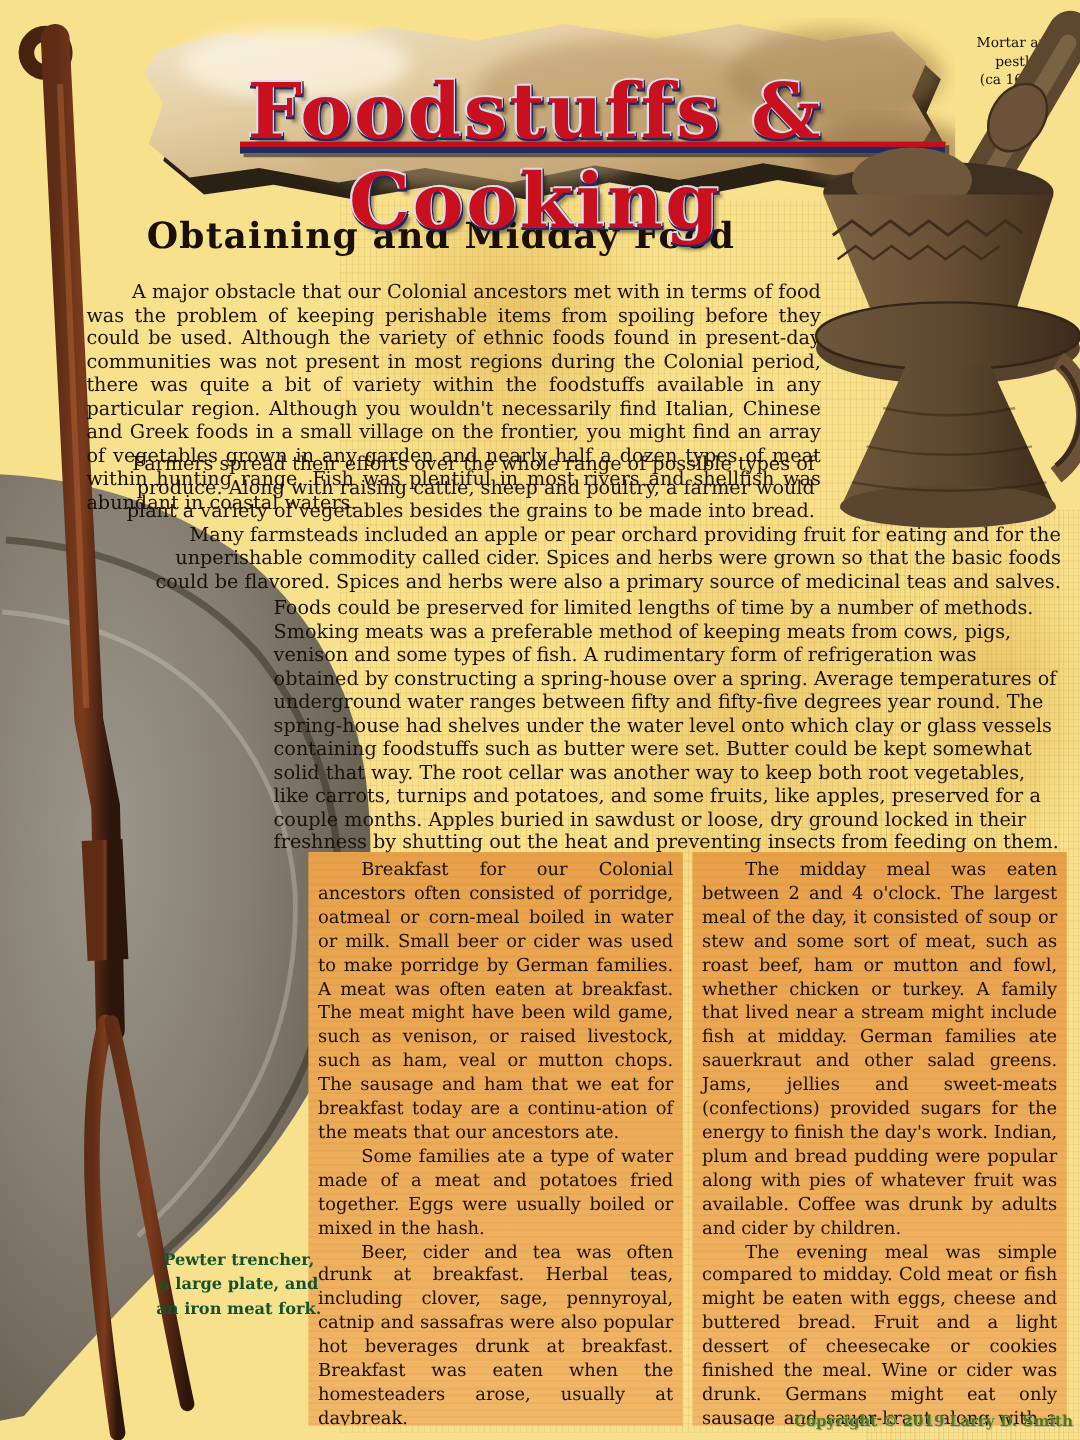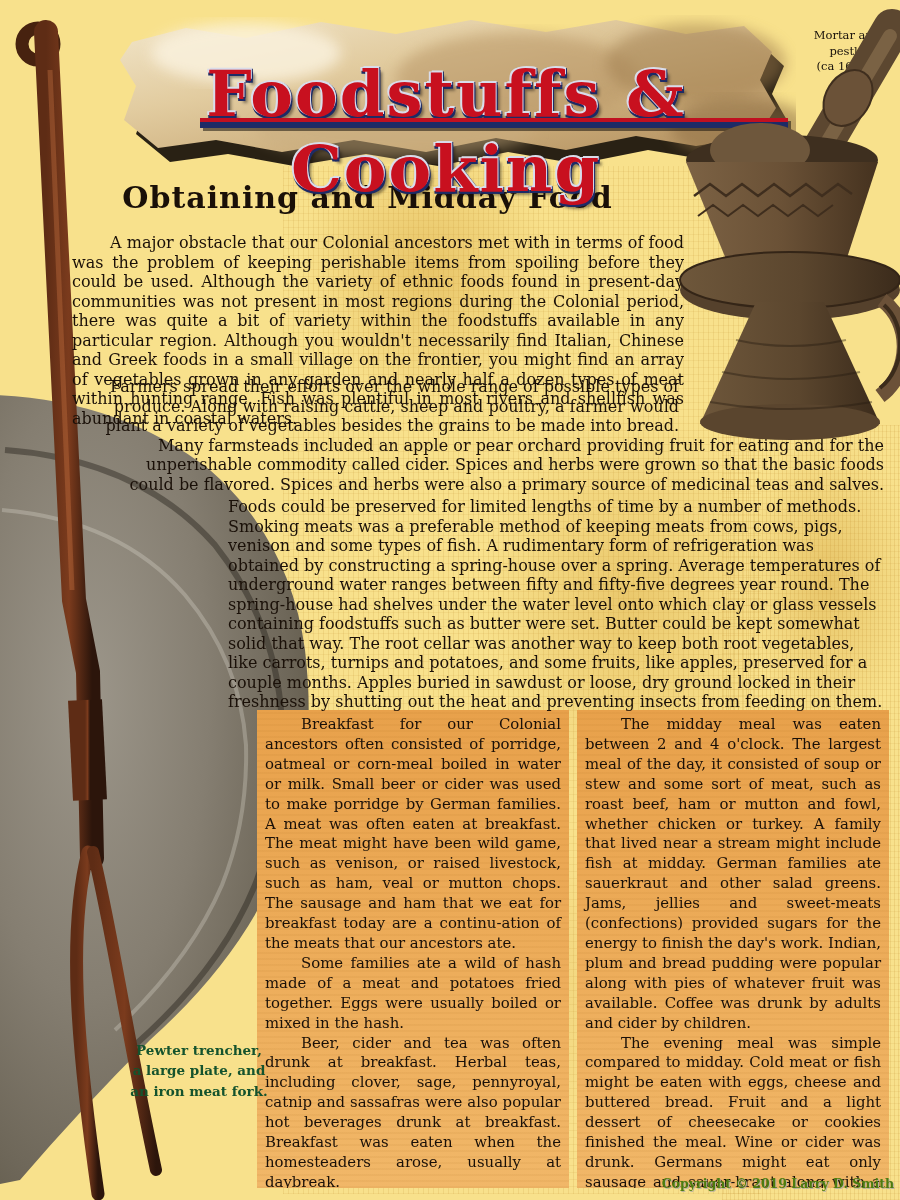--- a/index.html
+++ b/index.html
@@ -195,21 +195,21 @@
   <p class="bodytext p1">A major obstacle that our Colonial ancestors met with in terms of food was the problem of keeping perishable items from spoiling before they could be used. Although the variety of ethnic foods found in present-day communities was not present in most regions during the Colonial period, there was quite a bit of variety within the foodstuffs available in any particular region. Although you wouldn't necessarily find Italian, Chinese and Greek foods in a small village on the frontier, you might find an array of vegetables grown in any garden and nearly half a dozen types of meat within hunting range. Fish was plentiful in most rivers and shellfish was abundant in coastal waters.</p>
   <div class="bodytext p2wrap">
     <div class="p2float"></div>
     <span>Farmers spread their efforts over the whole range of possible types of produce. Along with raising cattle, sheep and poultry, a farmer would plant a variety of vegetables besides the grains to be made into bread. Many farmsteads included an apple or pear orchard providing fruit for eating and for the unperishable commodity called cider. Spices and herbs were grown so that the basic foods could be flavored. Spices and herbs were also a primary source of medicinal teas and salves.</span>
   </div>
   <p class="bodytext p3">Foods could be preserved for limited lengths of time by a number of methods. Smoking meats was a preferable method of keeping meats from cows, pigs, venison and some types of fish. A rudimentary form of refrigeration was obtained by constructing a spring-house over a spring. Average temperatures of underground water ranges between fifty and fifty-five degrees year round. The spring-house had shelves under the water level onto which clay or glass vessels containing foodstuffs such as butter were set. Butter could be kept somewhat solid that way. The root cellar was another way to keep both root vegetables, like carrots, turnips and potatoes, and some fruits, like apples, preserved for a couple months. Apples buried in sawdust or loose, dry ground locked in their freshness by shutting out the heat and preventing insects from feeding on them.</p>
 
 
   <div class="col left">
     <p>Breakfast for our Colonial ancestors often consisted of porridge, oatmeal or corn-meal boiled in water or milk. Small beer or cider was used to make porridge by German families. A meat was often eaten at breakfast. The meat might have been wild game, such as venison, or raised livestock, such as ham, veal or mutton chops. The sausage and ham that we eat for breakfast today are a continu-ation of the meats that our ancestors ate.</p>
-    <p>Some families ate a wild of hash made of a meat and potatoes fried together. Eggs were usually boiled or mixed in the hash.</p>
+    <p>Some families ate a type of water made of a meat and potatoes fried together. Eggs were usually boiled or mixed in the hash.</p>
     <p>Beer, cider and tea was often drunk at breakfast. Herbal teas, including clover, sage, pennyroyal, catnip and sassafras were also popular hot beverages drunk at breakfast. Breakfast was eaten when the homesteaders arose, usually at daybreak.</p>
   </div>
 
   <div class="col right">
     <p>The midday meal was eaten between 2 and 4 o'clock. The largest meal of the day, it consisted of soup or stew and some sort of meat, such as roast beef, ham or mutton and fowl, whether chicken or turkey. A family that lived near a stream might include fish at midday. German families ate sauerkraut and other salad greens. Jams, jellies and sweet-meats (confections) provided sugars for the energy to finish the day's work. Indian, plum and bread pudding were popular along with pies of whatever fruit was available. Coffee was drunk by adults and cider by children.</p>
     <p>The evening meal was simple compared to midday. Cold meat or fish might be eaten with eggs, cheese and buttered bread. Fruit and a light dessert of cheesecake or cookies finished the meal. Wine or cider was drunk. Germans might eat only sausage and sauer-kraut along with a dessert of schnitz-knopf or dumplings.</p>
 
   </div>
 
   <div class="fork-caption">Pewter trencher,

